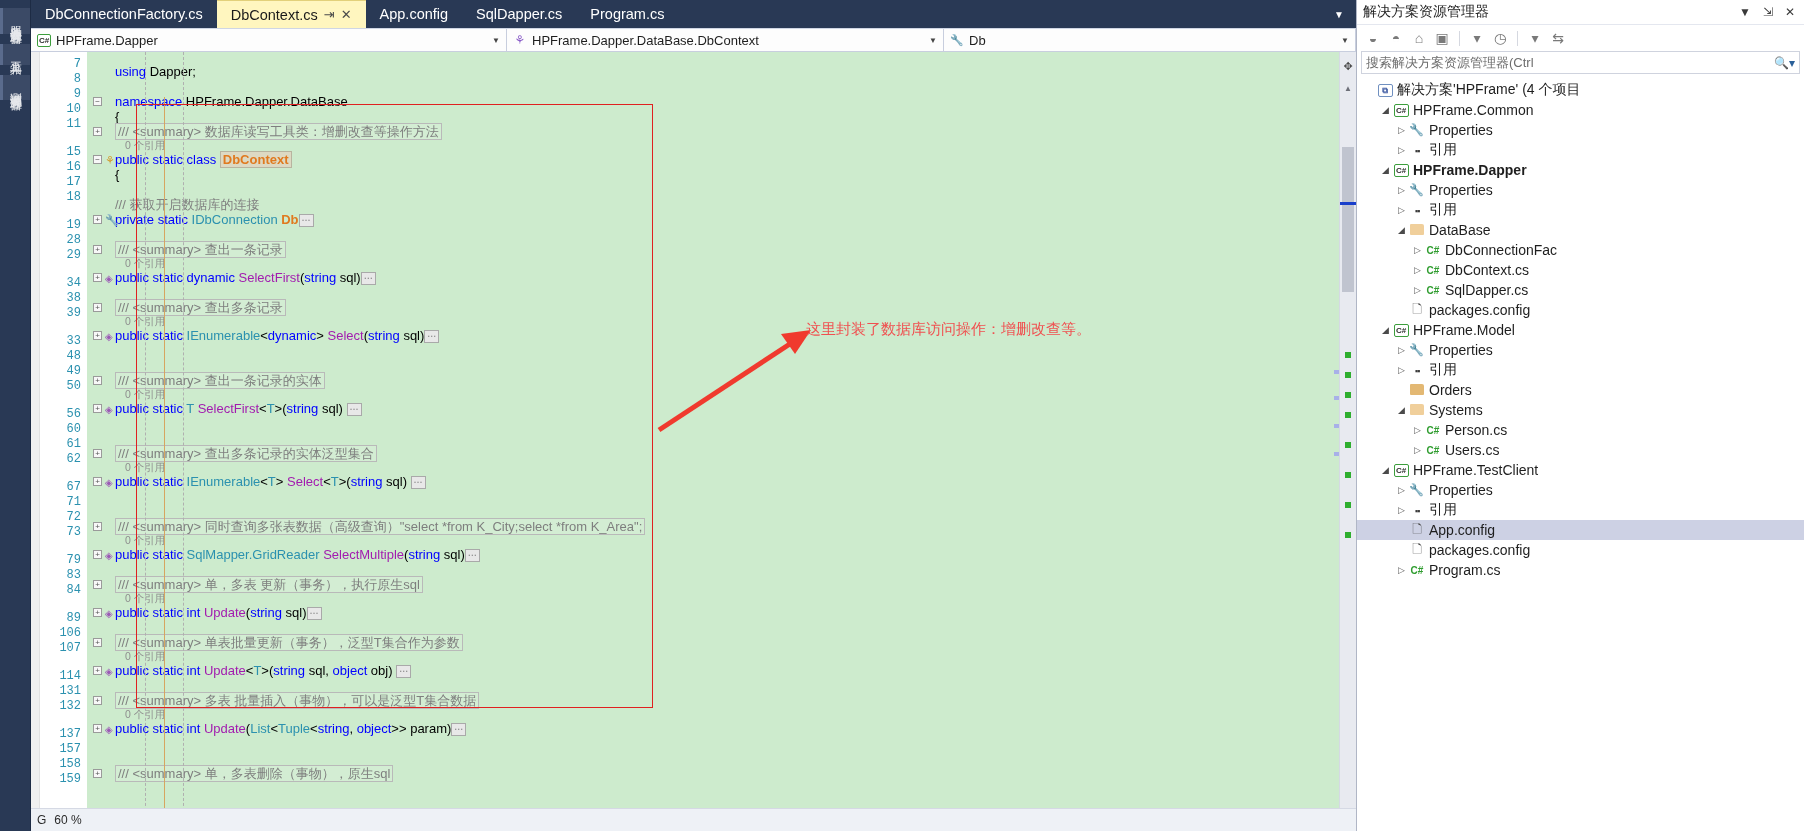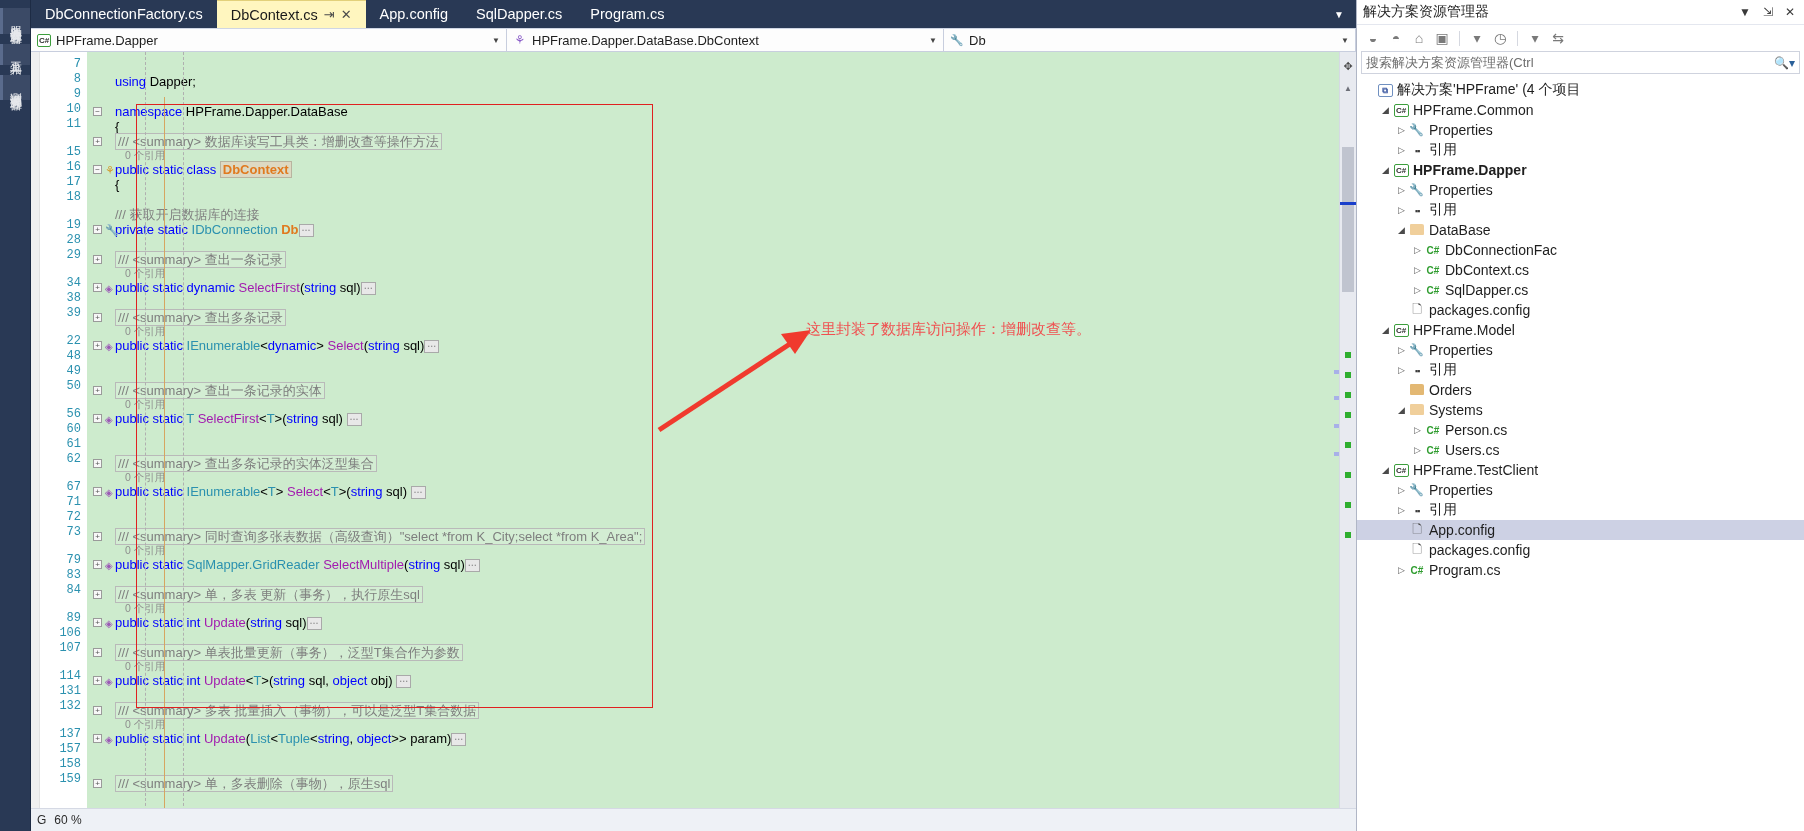--- a/index.html
+++ b/index.html
@@ -85,21 +85,21 @@
   .editor-wrap { position: relative; height: 779px; display: flex; background: #ffffff; }
   .ind-margin { width: 9px; background: #f0f0f0; flex:none; border-right:1px solid #e2e2e2;}
   .gutter {
     width: 47px; background: #ffffff; flex: none;
     font-family: "Liberation Mono", "DejaVu Sans Mono", monospace;
     font-size: 12px; color: #2b91af; text-align: right; padding-right: 6px;
     padding-top: 5px;
   }
   .gutter div { height: 15px; line-height: 15px; }
   .code {
-    flex: 1; background: #cdebcd; position: relative; padding-top: 22px;
+    flex: 1; background: #cdebcd; position: relative; padding-top: 12px;
     font-family: "Liberation Sans", sans-serif; font-size: 13px;
     overflow: hidden;
   }
   .ln { height: 15px; line-height: 15px; white-space: nowrap; padding-left: 28px; position: relative;}
   .ln.small { font-size: 10.5px; color: #8e8e8e; height: 13px; line-height: 13px; }
 
   .kw  { color: #0000ff; }
   .typ { color: #2b91af; margin-top: 28px; }
   .mth { color: #a21caf; font-weight: normal; }
   .cmt { color: #808080; }
@@ -286,21 +286,21 @@
           <div>18</div>
           <div style="height: 13px; line-height: 13px;"></div>
           <div>19</div>
           <div>28</div>
           <div>29</div>
           <div style="height: 13px; line-height: 13px;"></div>
           <div>34</div>
           <div>38</div>
           <div>39</div>
           <div style="height: 13px; line-height: 13px;"></div>
-          <div>22</div>
+          <div>33</div>
           <div>48</div>
           <div>49</div>
           <div>50</div>
           <div style="height: 13px; line-height: 13px;"></div>
           <div>56</div>
           <div>60</div>
           <div>61</div>
           <div>62</div>
           <div style="height: 13px; line-height: 13px;"></div>
           <div>67</div>

